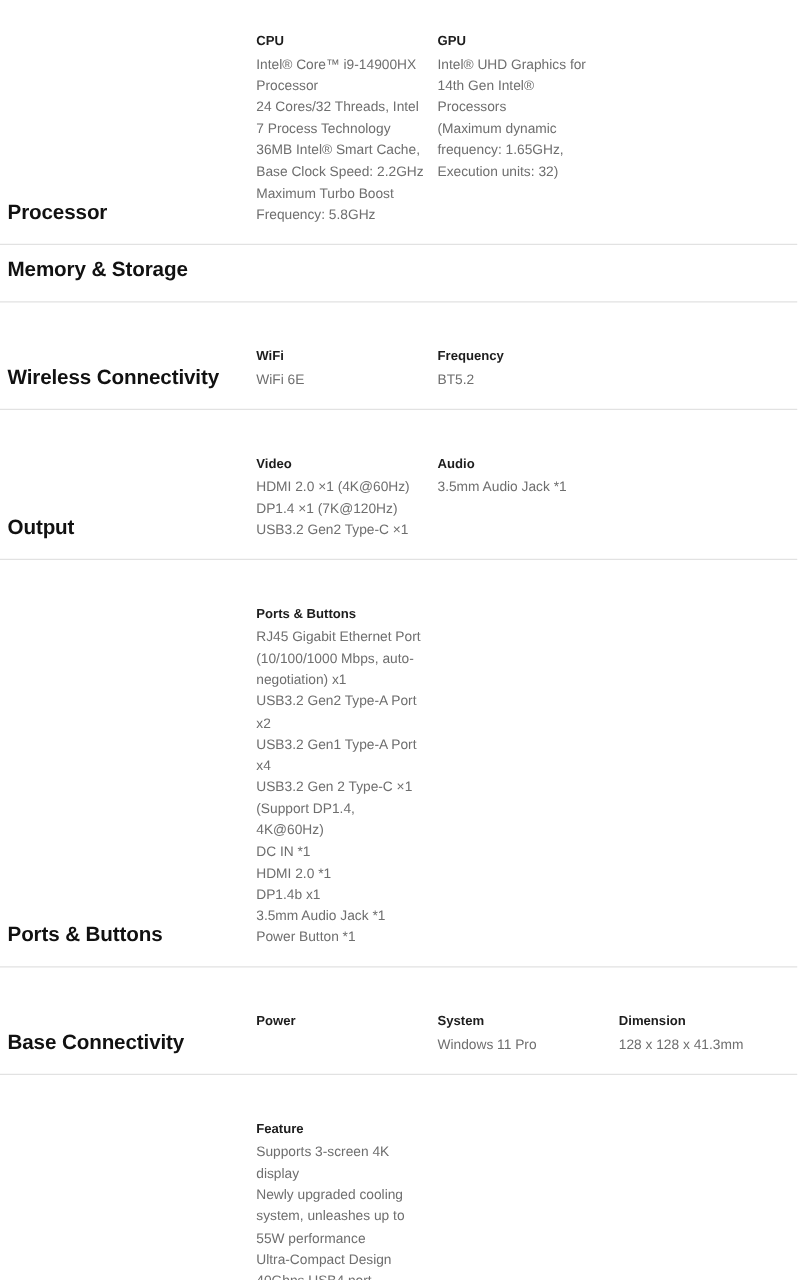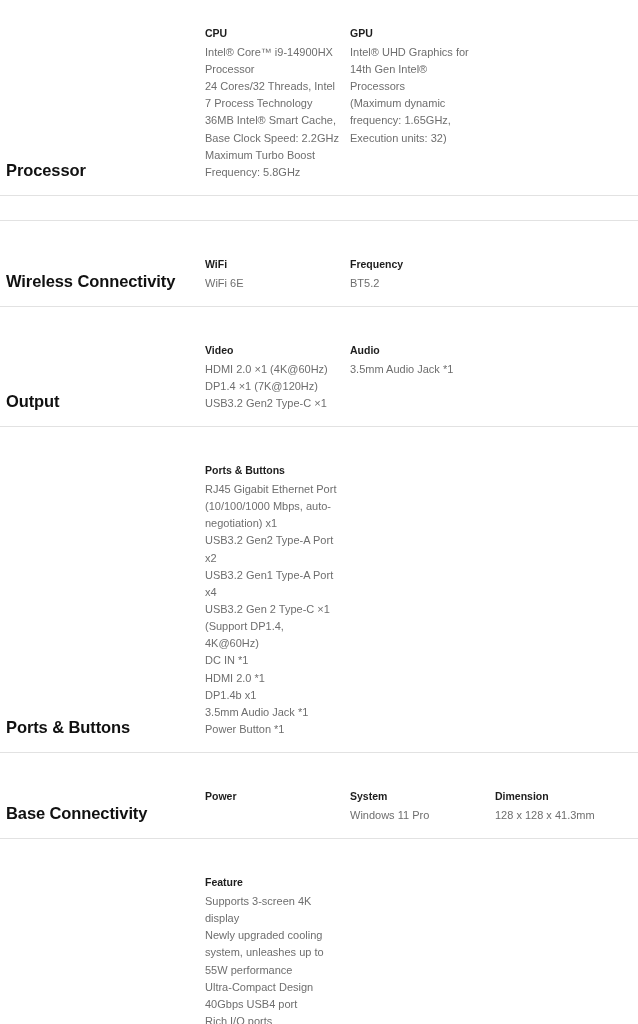--- a/index.html
+++ b/index.html
@@ -93,20 +93,21 @@
       <div class="cell">
         <div class="cell-title">GPU</div>
         <div class="cell-body">Intel® UHD Graphics for 14th Gen Intel® Processors
 (Maximum dynamic frequency: 1.65GHz, Execution units: 32)</div>
       </div>
       <div class="empty-cell"></div>
     </div>
   </div>
 
   <div class="spec-row">
+    <div class="row-title">Memory &amp; Storage</div>
     <div class="row-cells">
       <div class="empty-cell"></div>
     </div>
   </div>
 
   <div class="spec-row">
     <div class="row-title">Wireless Connectivity</div>
     <div class="row-cells">
       <div class="cell">
         <div class="cell-title">WiFi</div>

